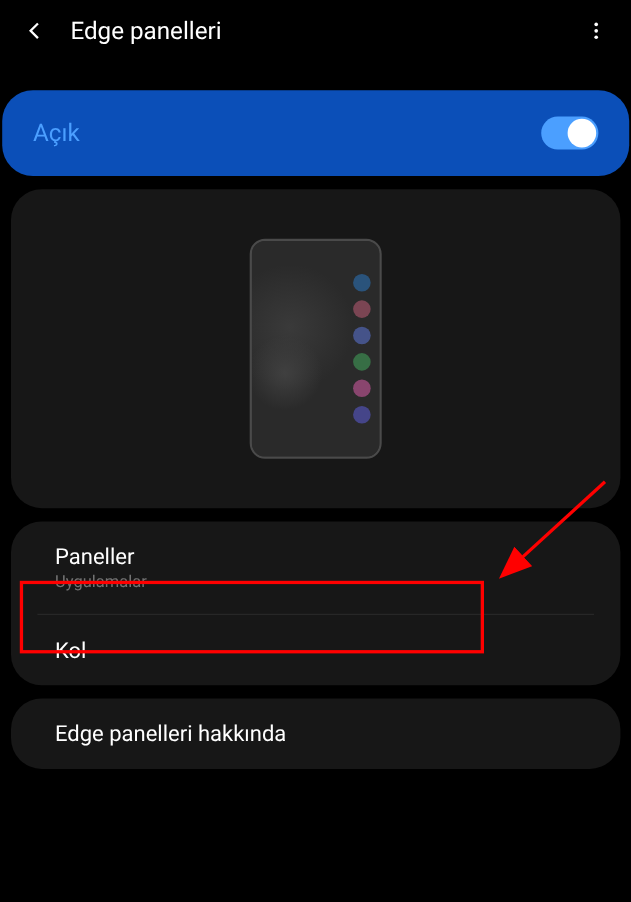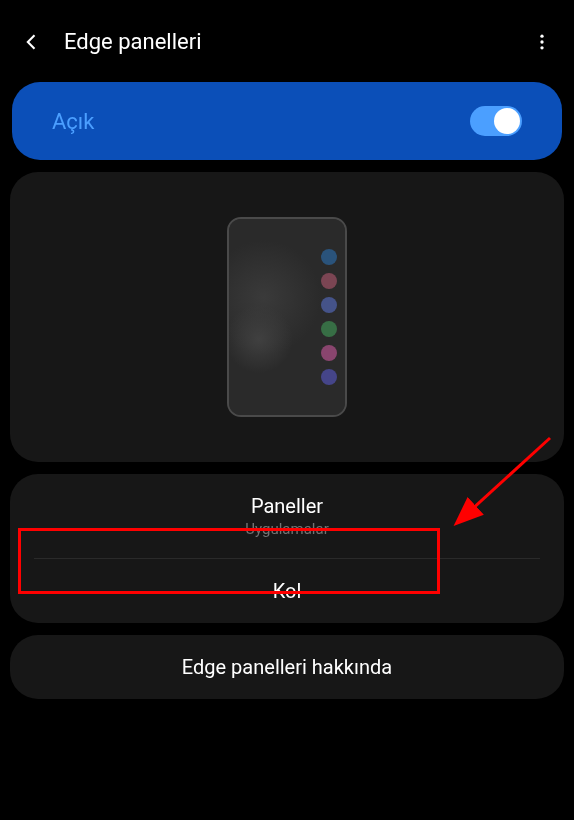--- a/index.html
+++ b/index.html
@@ -11,21 +11,21 @@
       width: 574px;
       height: 820px;
       background: #000;
       font-family: -apple-system, BlinkMacSystemFont, 'Segoe UI', Roboto, sans-serif;
       color: #fff;
       overflow: hidden;
       position: relative;
     }
     .header {
       display: flex;
-      align-items: flex-end;
+      align-items: flex-start;
       padding: 16px 20px;
       height: 70px;
     }
     .back-icon {
       width: 24px;
       height: 24px;
       display: flex;
       align-items: center;
       justify-content: center;
       margin-right: 20px;
@@ -44,24 +44,24 @@
       height: 24px;
       display: flex;
       align-items: center;
       justify-content: center;
     }
     .more-icon svg {
       width: 20px;
       height: 20px;
     }
     .toggle-card {
-      margin: 12px 12px;
+      margin: 12px 2px;
       background: #0b4fb8;
       border-radius: 28px;
-      padding: 24px 40px;
+      padding: 24px 28px;
       display: flex;
       align-items: center;
       justify-content: space-between;
     }
     .toggle-label {
       color: #4b9fff;
       font-size: 22px;
       font-weight: 400;
     }
     .toggle-switch {
@@ -134,23 +134,22 @@
     .dot-4 { background: #3a7a4a; }
     .dot-5 { background: #9a4a7a; }
     .dot-6 { background: #4a4a9a; }
     .list-card {
       margin: 12px 10px;
       background: #171717;
       border-radius: 28px;
       overflow: hidden;
     }
     .list-item {
-      padding: 20px 24px;
-      position: relative;
-      text-align: center;
+      padding: 20px 40px;
+      position: relative;
     }
     .list-item-title {
       font-size: 20px;
       color: #fff;
     }
     .list-item-subtitle {
       font-size: 15px;
       color: #737373;
       margin-top: 2px;
     }

